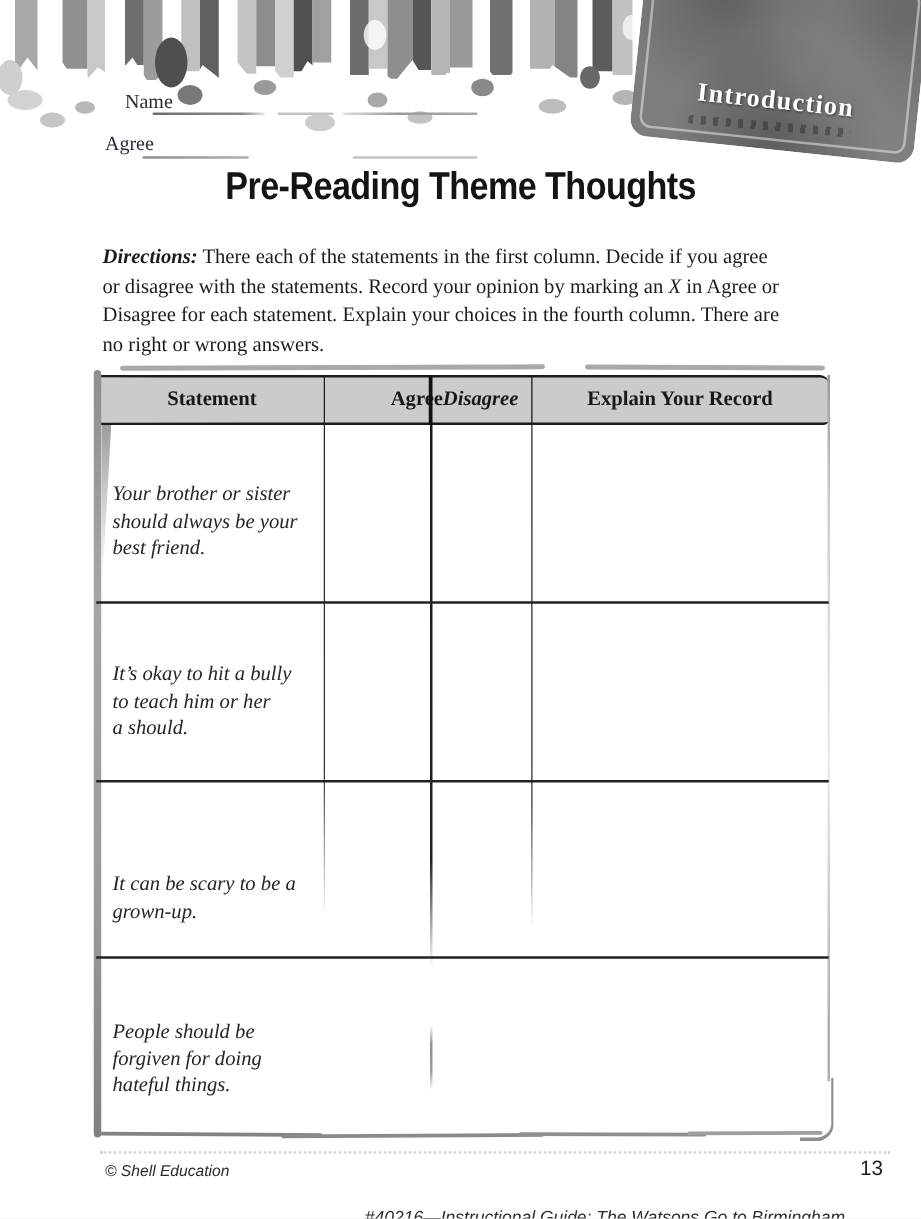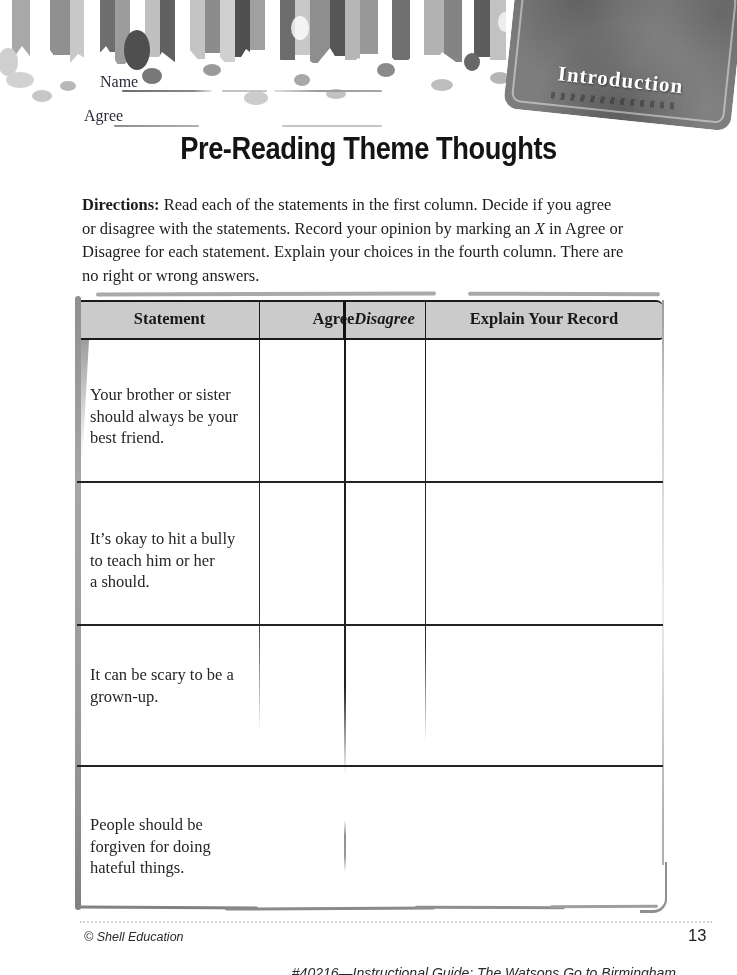--- a/index.html
+++ b/index.html
@@ -44,39 +44,39 @@
   
   .title{
     position:absolute;left:0;top:131px;width:737px;text-align:center;
     font-family:"Liberation Sans",sans-serif;font-weight:bold;font-size:31px;
     letter-spacing:-0.5px;transform:scaleX(.88);color:#141414;
   }
   .directions{
     position:absolute;left:82px;top:193px;width:590px;
     font-size:16.5px;line-height:23.5px;white-space:pre-line;color:#1c1c1c;
   }
-  .directions .dlabel{font-weight:bold;}
+  .directions .dlabel{font-weight:bold;font-style:italic;}
   .directions .dx{font-style:italic;}
 
   
   .thead-band{
     position:absolute;left:79px;top:300px;width:584px;height:40px;
     background:#cbcbcb;border-top:2.5px solid #1b1b1b;border-bottom:2px solid #1b1b1b;
     border-radius:0 7px 4px 0;box-sizing:border-box;
   }
   .th{
     position:absolute;top:300px;height:48px;line-height:38px;text-align:center;
     font-weight:bold;font-size:16.5px;color:#181818;
   }
   .sketch{position:absolute;background:#a9a9a9;border-radius:3px;}
   .hline{position:absolute;background:#232323;}
   .vline{position:absolute;}
   .stmt{
     position:absolute;left:90px;width:172px;font-size:16.5px;line-height:21.5px;
-    white-space:pre-line;color:#262626;
+    white-space:pre-line;color:#262626;font-style:italic;
   }
   .cell{position:absolute;}
 
   
   .footer-left{
     position:absolute;left:84px;top:930px;font-family:"Liberation Sans",sans-serif;
     font-style:italic;font-size:12.5px;color:#2a2a2a;
   }
   .footer-right{
     position:absolute;left:280px;top:965px;width:396px;text-align:right;
@@ -153,21 +153,21 @@
   <div class="wline" style="left:122px;top:90px;width:90px;background:linear-gradient(90deg,#6d6d6d,#8a8a8a 80%,rgba(140,140,140,.2));"></div>
   <div class="wline" style="left:222px;top:90px;width:45px;background:#c3c3c3;"></div>
   <div class="wline" style="left:274px;top:90px;width:108px;background:linear-gradient(90deg,rgba(150,150,150,.3),#9a9a9a 40%,#a8a8a8);"></div>
 
   <span class="field-label" style="left:84px;top:107px;">Agree</span>
   <div class="wline" style="left:114px;top:125px;width:85px;background:linear-gradient(90deg,#8d8d8d,#b0b0b0);"></div>
   <div class="wline" style="left:282px;top:125px;width:100px;background:#c4c4c4;"></div>
 
   <div class="title">Pre-Reading Theme Thoughts</div>
 
-  <p class="directions" style="margin:0;"><span class="dlabel">Directions:</span><span> Read each of the statements in the first column.  Decide if you agree
+  <p class="directions" style="margin:0;"><span class="dlabel">Directions:</span><span> There each of the statements in the first column.  Decide if you agree
 or disagree with the statements.  Record your opinion by marking an </span><span class="dx">X</span><span> in Agree or
 Disagree for each statement.  Explain your choices in the fourth column.  There are
 no right or wrong answers.</span></p>
 
   <div>
 
     <div class="sketch" style="left:96px;top:292px;width:340px;height:4px;transform:rotate(-.2deg);"></div>
     <div class="sketch" style="left:468px;top:292px;width:192px;height:4px;transform:rotate(.2deg);"></div>
 
     <div class="thead-band"></div>
@@ -199,21 +199,21 @@
     <div class="sketch" style="left:225px;top:907px;width:210px;height:3px;background:#8a8a8a;transform:rotate(-.3deg);"></div>
     <div class="sketch" style="left:415px;top:906px;width:150px;height:3px;background:#8f8f8f;transform:rotate(.2deg);"></div>
     <div class="sketch" style="left:550px;top:905px;width:108px;height:3px;background:#9e9e9e;transform:rotate(-.2deg);"></div>
 
     <div class="stmt" style="top:384px;">Your brother or sister
 should always be your
 best friend.</div>
     <div class="stmt" style="top:528px;">It’s okay to hit a bully
 to teach him or her
 a should.</div>
-    <div class="stmt" style="top:664px;">It can be scary to be a
+    <div class="stmt" style="top:696px;">It can be scary to be a
 grown-up.</div>
     <div class="stmt" style="top:814px;">People should be
 forgiven for doing
 hateful things.</div>
 
     <div class="cell" style="left:259px;top:340px;width:85px;height:141px;"></div>
     <div class="cell" style="left:344px;top:340px;width:81px;height:141px;"></div>
     <div class="cell" style="left:425px;top:340px;width:238px;height:141px;"></div>
     <div class="cell" style="left:259px;top:482px;width:85px;height:142px;"></div>
     <div class="cell" style="left:344px;top:482px;width:81px;height:142px;"></div>

